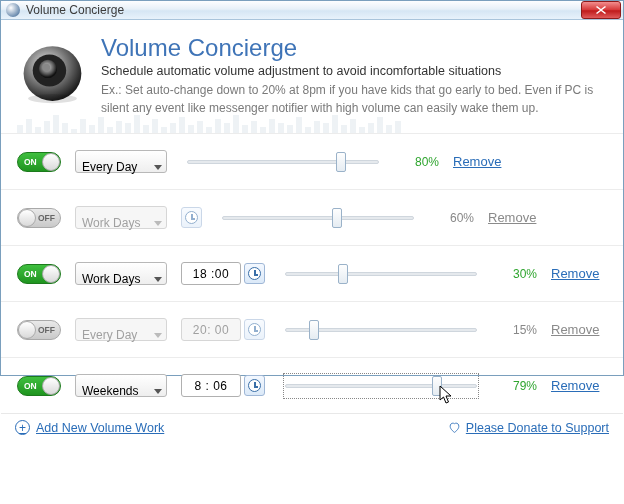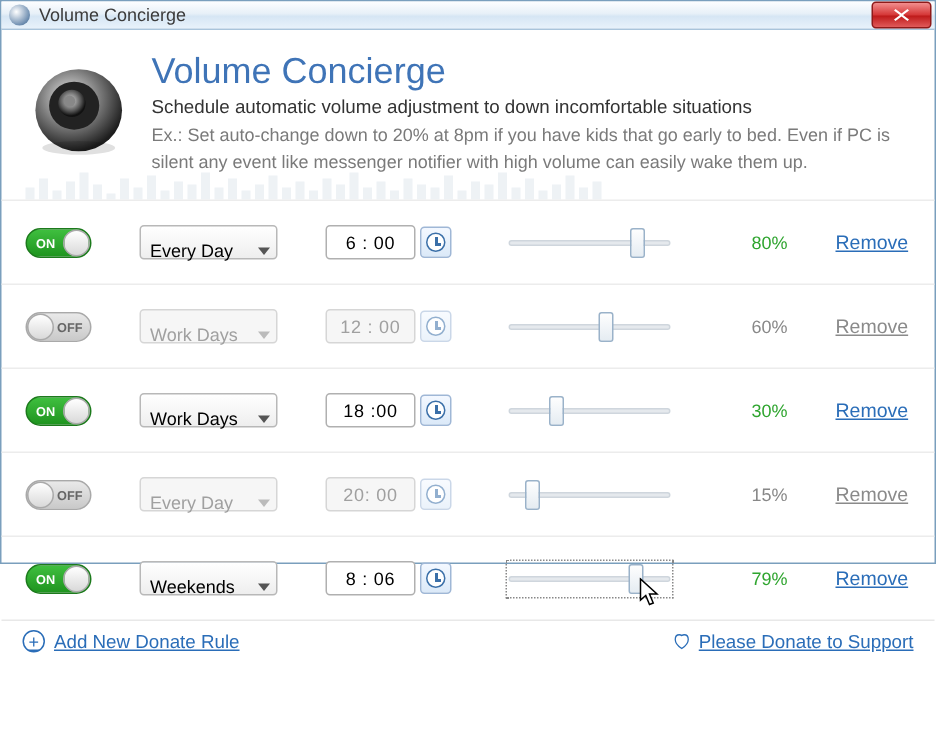--- a/index.html
+++ b/index.html
@@ -13,21 +13,21 @@
   .header { display: flex; padding: 14px 14px 0 14px; }
   .speaker { width: 78px; height: 78px; flex: none; display: flex; align-items: flex-start; justify-content: center; }
   .speaker svg { width: 76px; height: 76px; }
   .htext { flex: 1; padding-left: 8px; }
   .bigtitle { font-size: 24px; color: #3f74b7; font-weight: 400; margin-bottom: 2px; }
   .subtitle { font-size: 12.5px; color: #333; margin-bottom: 3px; }
   .exline { font-size: 12px; color: #7a7a7a; line-height: 1.5; }
   .eqdeco { height: 20px; display: flex; align-items: flex-end; gap: 3px; padding: 0 16px 0 16px; margin-top: -4px; }
   .eqdeco span { display: inline-block; width: 6px; background: #eef2f5; }
   .rules { flex: 1; }
-  .rule { height: 56px; border-top: 1px solid #ececec; display: flex; align-items: center; padding: 0 14px 0 16px; gap: 32px; }
+  .rule { height: 56px; border-top: 1px solid #ececec; display: flex; align-items: center; padding: 0 14px 0 16px; gap: 14px; }
   .toggle { width: 44px; height: 20px; border-radius: 10px; position: relative; border: 1px solid #bbb; cursor: pointer; display: flex; align-items: center; font-size: 8.5px; font-weight: bold; color: #fff; }
   .toggle .knob { position: absolute; width: 18px; height: 18px; border-radius: 50%; background: linear-gradient(#fff,#d9d9d9); top: 0; border: 1px solid #aaa; }
   .toggle.on { background: linear-gradient(#3fbf3f,#1f941f); border-color: #1c7a1c; padding-left: 6px; }
   .toggle.on .knob { right: 0; }
   .toggle.off { background: linear-gradient(#e9e9e9,#c9c9c9); border-color: #a9a9a9; justify-content: flex-end; padding-right: 5px; color: #666; }
   .toggle.off .knob { left: 0; }
   .dayselect { width: 92px; height: 23px; border: 1px solid #b8b8b8; border-radius: 3px; background: linear-gradient(#fff,#eee); display: flex; align-items: center; padding: 11px 4px 0 6px; font-size: 12px; cursor: pointer; }
   .dayselect.dis { color: #a0a0a0; border-color: #d6d6d6; background: #f6f6f6; }
   .dayselect .lbl { flex: 1; white-space: nowrap; overflow: hidden; }
   .dayselect .caret { width: 0; height: 0; border-left: 4px solid transparent; border-right: 4px solid transparent; border-top: 5px solid #555; }
@@ -88,21 +88,21 @@
           </defs>
           <ellipse cx="48" cy="52" rx="38" ry="36" fill="url(#gs)"></ellipse>
           <ellipse cx="44" cy="48" rx="22" ry="21" fill="#222"></ellipse>
           <ellipse cx="42" cy="46" rx="12" ry="12" fill="url(#gc)"></ellipse>
           <ellipse cx="40" cy="44" rx="5" ry="5" fill="#888"></ellipse>
           <ellipse cx="48" cy="85" rx="32" ry="6" fill="#000" opacity="0.12"></ellipse>
         </svg>
       </div>
       <div class="htext">
         <div class="bigtitle">Volume Concierge</div>
-        <div class="subtitle">Schedule automatic volume adjustment to down incomfortable situations</div>
+        <div class="subtitle">Schedule automatic volume adjustment to avoid incomfortable situations</div>
         <div class="exline">Ex.: Set auto-change down to 20% at 8pm if you have kids that go early to bed. Even if PC is silent any event like messenger notifier with high volume can easily wake them up.</div>
       </div>
     </div>
 
     <div class="eqdeco" id="eqdeco">
         <span style="height: 8px;"></span>
         <span style="height: 14px;"></span>
         <span style="height: 6px;"></span>
         <span style="height: 12px;"></span>
         <span style="height: 18px;"></span>
@@ -146,41 +146,34 @@
         <span style="height: 12px;"></span>
       </div>
 
     <div class="rules" id="rules">
         <div class="rule">
           <div class="toggle on">ON<div class="knob"></div></div>
           <div class="dayselect">
             <span class="lbl">Every Day</span>
             <span class="caret"></span>
           </div>
-          <div class="timewrap">
-            <div class="timebox">6 : 00</div>
-            <div class="clock">
-              <div class="face"></div>
-            </div>
-          </div>
           <div class="slider" style="position: relative;">
             <div class="track"></div>
             <div class="thumb" style="left: 80%;"></div>
           </div>
           <div class="pct">80%</div>
           <div class="remove">Remove</div>
         </div>
         <div class="rule">
           <div class="toggle off">OFF<div class="knob"></div></div>
           <div class="dayselect dis">
             <span class="lbl">Work Days</span>
             <span class="caret"></span>
           </div>
           <div class="timewrap">
-            <div class="timebox dis">12 : 00</div>
             <div class="clock dis">
               <div class="face"></div>
             </div>
           </div>
           <div class="slider" style="position: relative;">
             <div class="track"></div>
             <div class="thumb" style="left: 60%;"></div>
           </div>
           <div class="pct dim">60%</div>
           <div class="remove dim">Remove</div>
@@ -243,21 +236,21 @@
               </svg></div>
           </div>
           <div class="pct">79%</div>
           <div class="remove">Remove</div>
         </div>
       </div>
 
     <div class="footer">
       <div class="addrule">
         <span class="plus">+</span>
-        <span>Add New Donate Rule</span>
+        <span>Add New Volume Work</span>
       </div>
       <div class="spacer"></div>
       <div class="donate">
         <svg class="heart" viewBox="0 0 24 24">
             <path d="M12 21s-8-5.3-8-11.2C4 6 6.3 4 9 4c1.7 0 3 1 3 1s1.3-1 3-1c2.7 0 5 2 5 5.8C20 15.7 12 21 12 21z" fill="none" stroke="#2a6db8" stroke-width="1.6"></path>
           </svg>
         <span>Please Donate to Support</span>
       </div>
     </div>
   </div>

